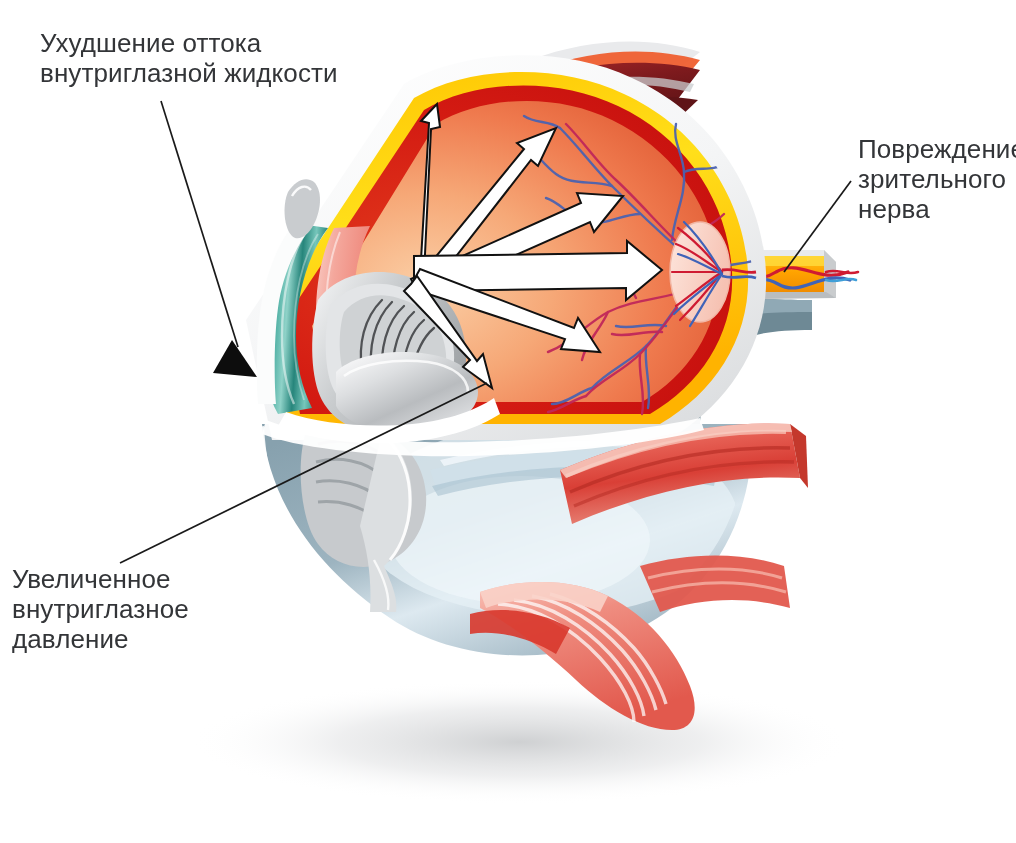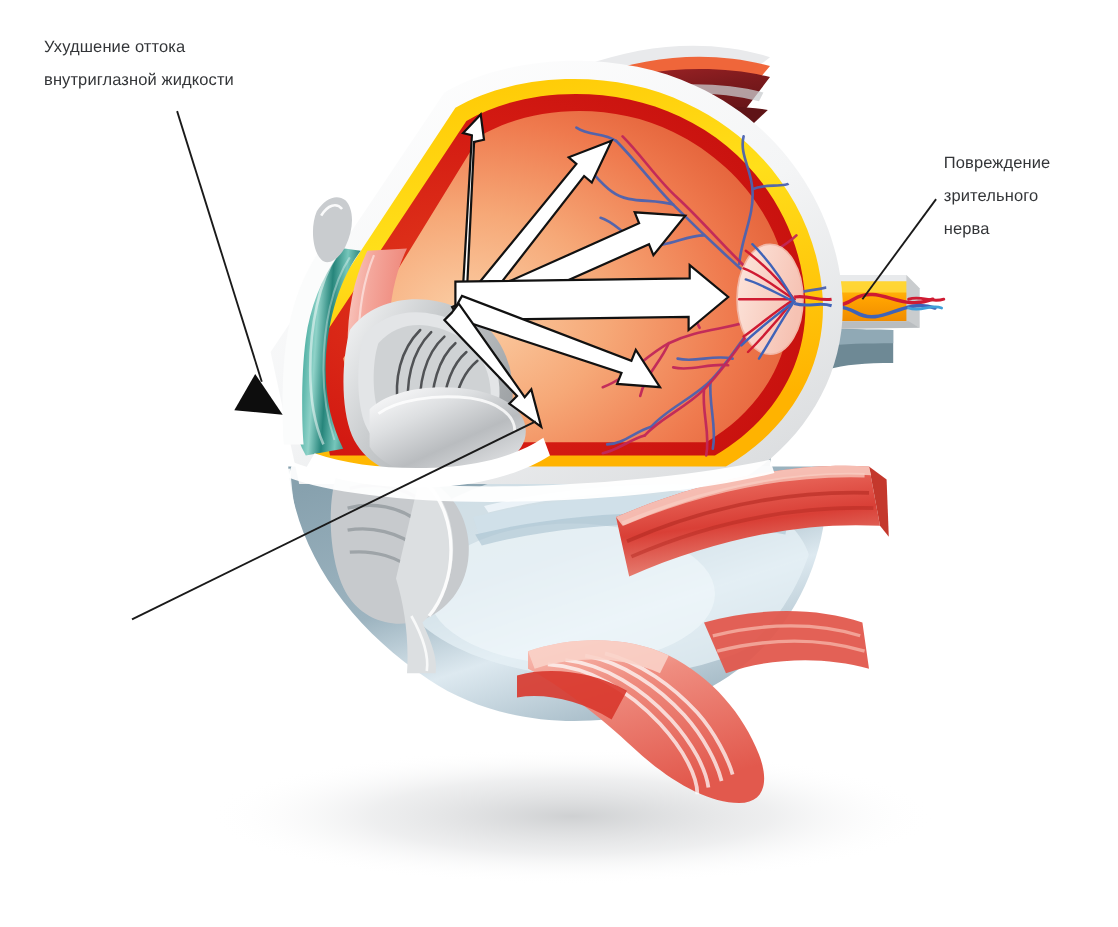--- a/index.html
+++ b/index.html
@@ -8,21 +8,21 @@
     width:1016px;height:843px;position:relative;overflow:hidden;
     font-family:"Liberation Sans","DejaVu Sans",sans-serif;
     background:#ffffff;
   }
   #stage{position:absolute;inset:0;width:1016px;height:843px;}
   svg.layer{position:absolute;left:0;top:0;width:1016px;height:843px;overflow:visible;}
 
   .callout{
     position:absolute;
     color:#333538;
-    font-size:15px;
+    font-size:26px;
     line-height:30px;
     letter-spacing:0.1px;
     white-space:pre-line;
     font-weight:400;
   }
   #label-outflow{left:40px;top:28px;width:300px;}
   #label-nerve{left:858px;top:134px;width:160px;}
   #label-pressure{left:12px;top:564px;width:330px;}
 </style>
 </head>
@@ -373,14 +373,16 @@
     <line x1="120" y1="563" x2="487" y2="383" stroke="#1a1a1a" stroke-width="1.7"></line>
   </svg>
 
   <div class="callout" id="label-outflow">Ухудшение оттока
 внутриглазной жидкости</div>
 
   <div class="callout" id="label-nerve">Повреждение
 зрительного
 нерва</div>
 
+  <div class="callout" id="label-pressure">Увеличенное внутриглазное
+давление</div>
 
 </div>
 
 </body></html>

